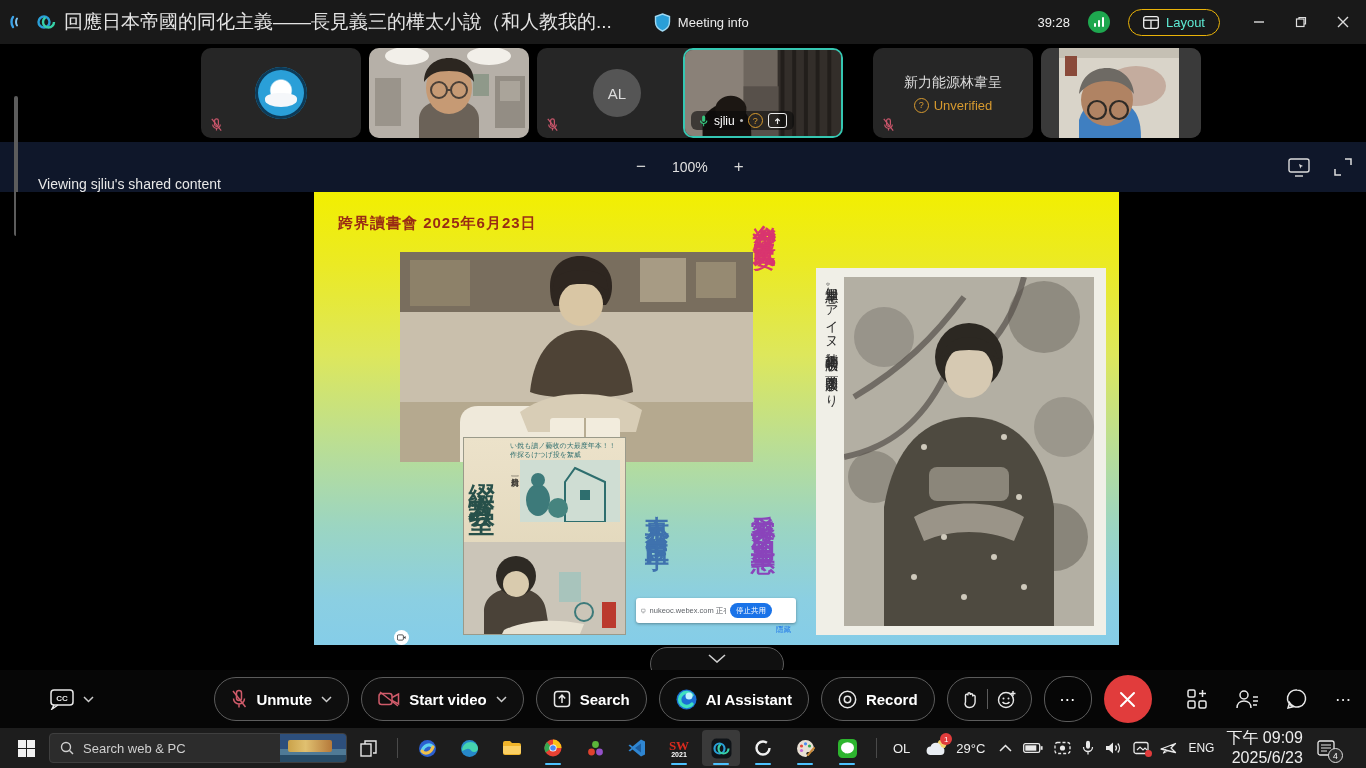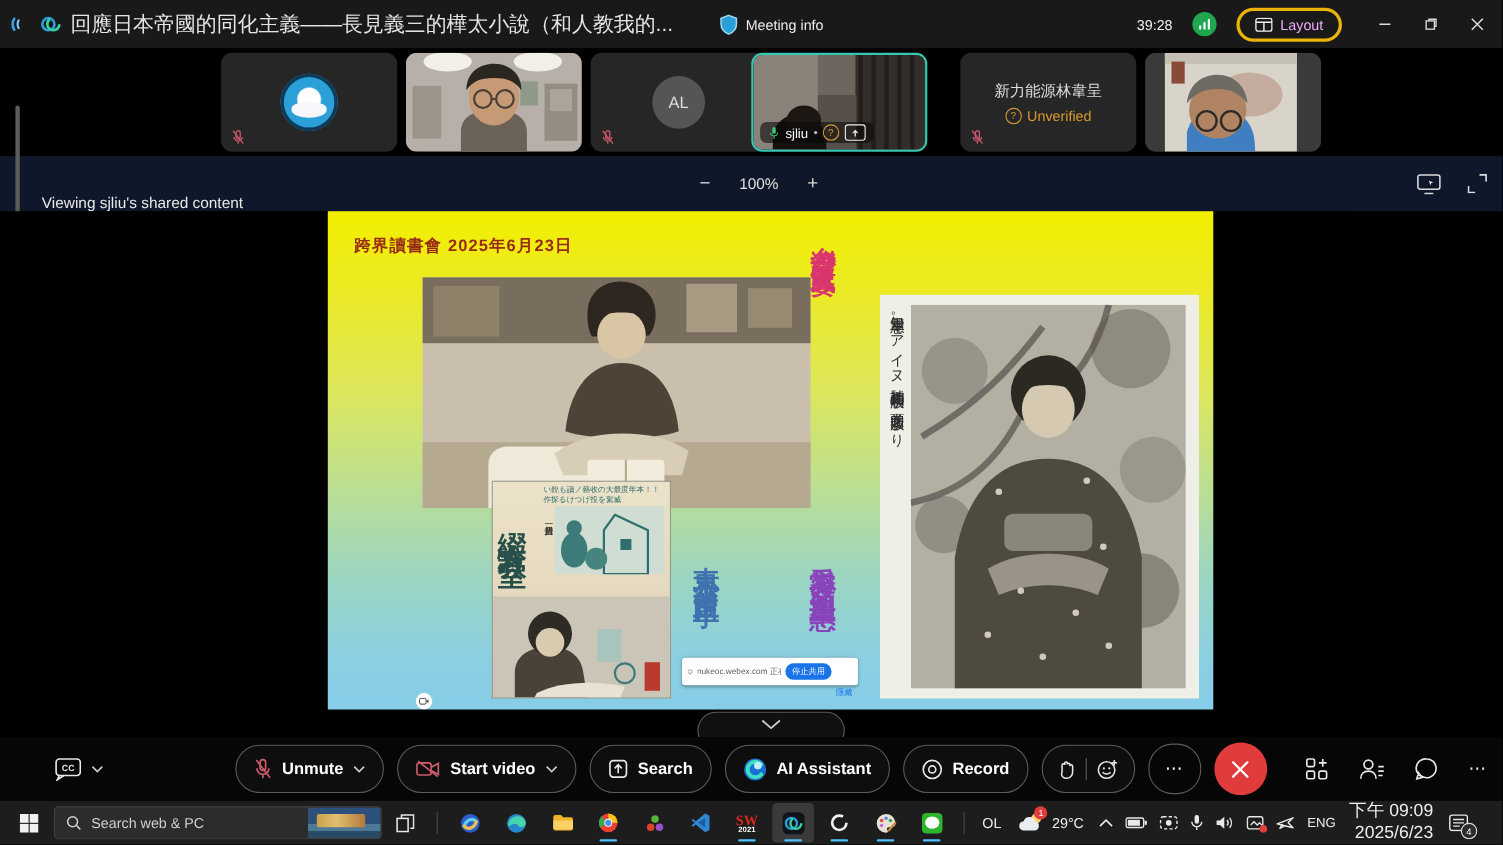--- a/index.html
+++ b/index.html
@@ -8,22 +8,22 @@
   
   .titlebar{position:absolute;left:0;top:0;width:1366px;height:44px;background:#191919;
             display:flex;align-items:center;padding:0 10px;box-sizing:border-box;}
   .titlebar .win-title{font-size:19px;color:#e4e4e4;margin-left:8px;white-space:nowrap;}
   .mi-group{display:flex;align-items:center;gap:7px;margin-left:42px;}
   .mi-label{font-size:13px;color:#ececec;}
   .tb-right{margin-left:auto;display:flex;align-items:center;gap:18px;}
   .timer{font-size:13px;color:#f0f0f0;}
   .conn{width:22px;height:22px;border-radius:50%;background:#1ea74f;display:flex;align-items:flex-end;justify-content:center;gap:1.5px;padding-bottom:6px;box-sizing:border-box;}
   .conn i{display:block;width:2.5px;background:#fff;border-radius:1px;}
-  .layout-btn{display:flex;align-items:center;gap:7px;border:3px solid #eab308;border-radius:16px;
-              padding:5px 14px;font-size:13px;color:#f0abfc;}
+  .layout-btn{display:flex;align-items:center;gap:7px;border:1px solid #eab308;border-radius:16px;
+              padding:5px 14px;font-size:13px;color:#5eead4;}
   .winctl{display:flex;align-items:center;gap:28px;margin-left:14px;margin-right:6px;}
   .winctl .glyph{width:14px;height:14px;display:flex;align-items:center;justify-content:center;}
   
   .filmstrip{position:absolute;left:0;top:44px;width:1366px;height:98px;background:#000;}
   .tile{position:absolute;top:4px;width:160px;height:90px;border-radius:10px;background:#262626;overflow:hidden;box-sizing:border-box;}
   .tile svg.vid{position:absolute;inset:0;width:100%;height:100%;}
   .tile.active{border:2px solid #35c7b2;}
   .mic-muted{position:absolute;left:8px;bottom:6px;width:15px;height:15px;}
   .avatar-circ{position:absolute;left:50%;top:50%;transform:translate(-50%,-50%);width:48px;height:48px;border-radius:50%;
                background:#555;display:flex;align-items:center;justify-content:center;font-size:15px;color:#ddd;}
@@ -40,21 +40,21 @@
   .sj-label .qbadge{width:13px;height:13px;border:1.3px solid #d79a2f;border-radius:50%;color:#d79a2f;font-size:9px;display:flex;align-items:center;justify-content:center;}
   .sj-label .shbadge{width:17px;height:13px;border:1.3px solid #eee;border-radius:3px;display:flex;align-items:center;justify-content:center;}
   
   .sharebar{position:absolute;left:0;top:142px;width:1366px;height:50px;background:#0f172a;display:flex;align-items:flex-end;}
   .viewing{margin-left:38px;font-size:14px;color:#e8e8e8;}
   .zoomctl{position:absolute;left:636px;top:0;height:50px;display:flex;align-items:center;gap:26px;font-size:14px;color:#e0e0e0;}
   .zoomctl .zbtn{font-size:17px;color:#d8d8d8;}
   .sh-icons{position:absolute;right:14px;top:0;height:50px;display:flex;align-items:center;gap:24px;}
   .scroll-handle{position:absolute;left:14px;top:96px;width:4px;height:140px;border-radius:2px;background:#5c5c5c;}
   
-  .content{position:absolute;left:0;top:192px;width:1230px;height:478px;background:#000;}
+  .content{position:absolute;left:16px;top:192px;width:1230px;height:478px;background:#000;}
   .slide{position:absolute;left:298px;top:0;width:805px;height:453px;overflow:hidden;
          background:linear-gradient(180deg,#f2ef00 0%,#ebea24 16%,#dde75c 36%,#bade94 56%,#9bd5c2 74%,#8bcfe2 90%,#85cde8 100%);}
   .slide-header{position:absolute;left:24px;top:22px;font-size:15px;font-weight:bold;color:#992b14;letter-spacing:1px;}
   .vtext{writing-mode:vertical-rl;text-orientation:upright;font-weight:bold;}
   .v-right{position:absolute;left:437px;top:14px;height:320px;font-size:23px;color:#d9356f;line-height:1.12;letter-spacing:2px;}
   .v-right .c2{margin-top:8px;}
   .mainphoto{position:absolute;left:86px;top:60px;width:353px;height:210px;}
   .rightphoto{position:absolute;left:502px;top:76px;width:290px;height:367px;background:#f0efe7;box-sizing:border-box;
               padding:9px 8px;display:flex;gap:6px;}
   .rp-caption{writing-mode:vertical-rl;font-size:13px;color:#2a2a2a;line-height:1.1;height:345px;letter-spacing:1px;}

